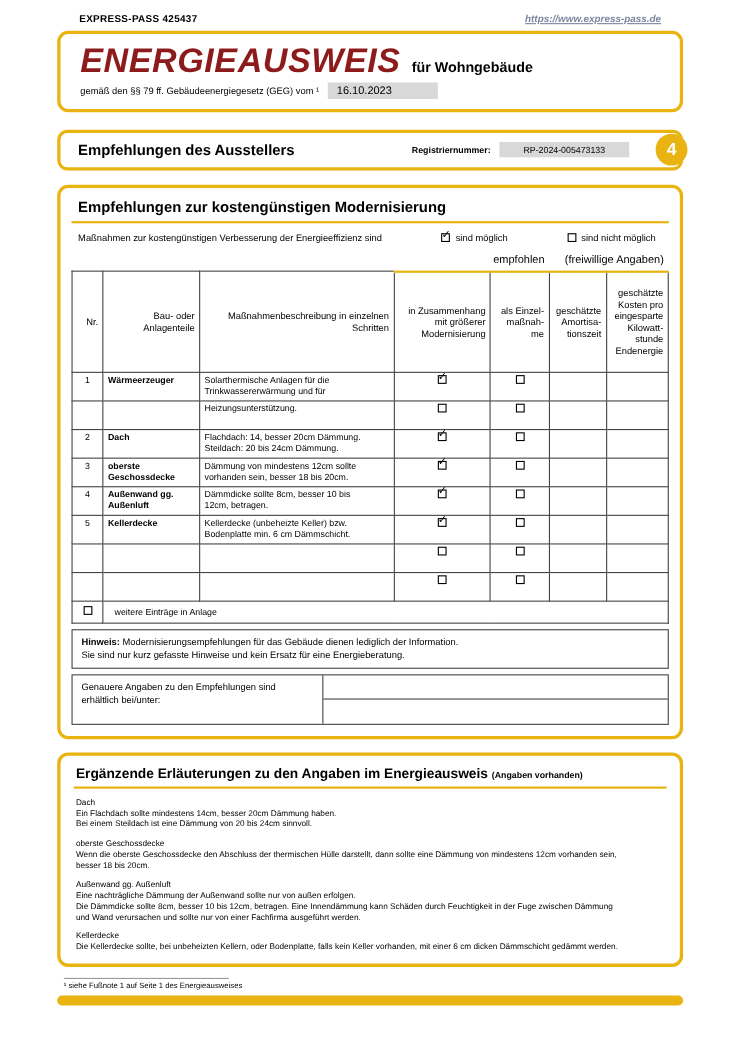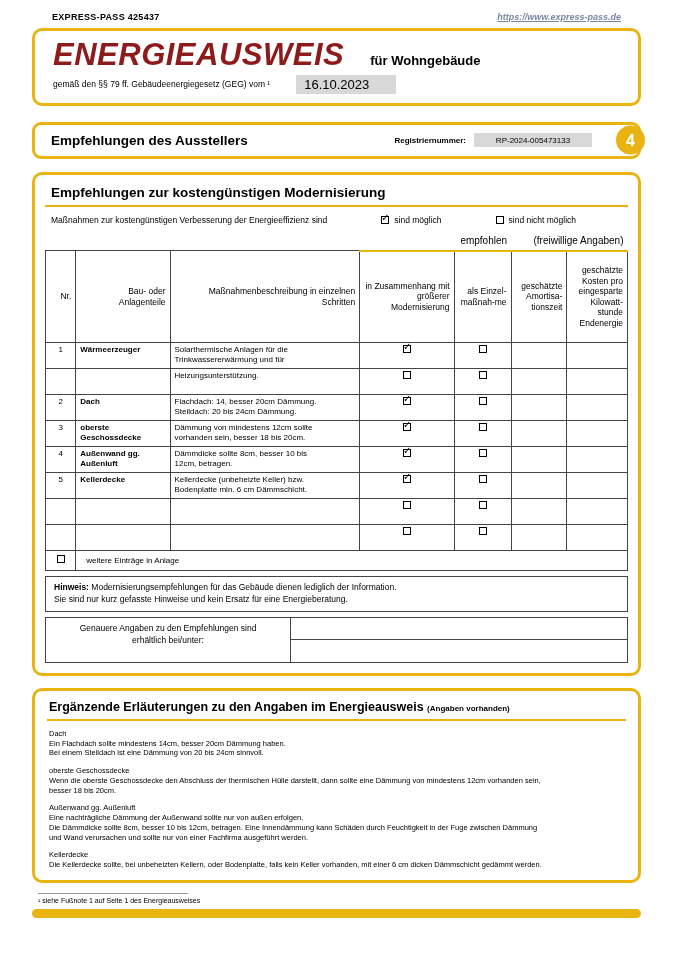--- a/index.html
+++ b/index.html
@@ -5,39 +5,39 @@
   :root{
     --gold:#E9B412;
     --dark-red:#8E1B1B;
     --gray-box:#D8D8D8;
     --link:#7A86A0;
     --line:#444;
   }
   *{box-sizing:border-box;margin:0;padding:0;}
   html,body{background:#fff;}
   body{font-family:"Liberation Sans",sans-serif;color:#000;}
-  .page{width:673px;height:960px;background:#fff;padding:0 32px;overflow:hidden;position:relative;}
+  .page{width:673px;height:960px;background:#fff;padding:0 52px;overflow:hidden;position:relative;}
 
   
   .top-header{display:flex;justify-content:space-between;align-items:baseline;padding:12px 20px 6px 20px;font-size:9px;}
   .doc-id{font-weight:bold;letter-spacing:.3px;}
   .site-link{color:var(--link);font-style:italic;text-decoration:underline;font-weight:bold;}
 
   
   .gold-box{border:3px solid var(--gold);border-radius:10px;background:#fff;}
 
   
   .title-box{padding:8px 18px 9px 18px;}
-  .title-row{display:flex;align-items:baseline;gap:26px;}
+  .title-row{display:flex;align-items:baseline;gap:10px;}
   .main-title{color:var(--dark-red);font-size:31px;font-weight:bold;font-style:italic;letter-spacing:.5px;line-height:1.05;}
   .subtitle{font-size:13px;font-weight:bold;}
-  .law-row{display:flex;align-items:center;gap:26px;margin-top:3px;}
+  .law-row{display:flex;align-items:center;gap:8px;margin-top:3px;}
   .law-text{font-size:8.5px;}
   .gray-box{background:var(--gray-box);display:inline-block;}
-  .date-box{width:100px;font-size:13px;padding:2px 8px;}
+  .date-box{width:100px;font-size:10px;padding:2px 8px;}
 
   
   .section-box{margin-top:16px;border-radius:9px;height:37px;display:flex;align-items:center;padding:0 46px 0 16px;position:relative;}
   .section-title{font-size:13.5px;font-weight:bold;}
   .reg-wrap{margin-left:auto;display:flex;align-items:center;gap:8px;}
   .reg-label{font-size:8px;font-weight:bold;}
   .reg-value{width:118px;font-size:8px;padding:2.5px 0;text-align:center;}
   .page-badge{position:absolute;right:-7px;top:50%;transform:translateY(-50%);width:29px;height:29px;border-radius:50%;background:var(--gold);color:#fff;font-size:16px;font-weight:bold;display:flex;align-items:center;justify-content:center;}
 
   
@@ -60,21 +60,21 @@
   td.c-desc{white-space:pre-line;}
   td.c-cb{text-align:center;padding-top:4px;}
   tr.weitere-row{height:20px;}
   tr.weitere-row td.w-label{vertical-align:middle;padding-left:10px;}
   tr.weitere-row td.c-cb{vertical-align:middle;padding-top:2px;}
 
   .black-box{border:1px solid var(--line);margin-top:5px;font-size:8.5px;}
   .hinweis{padding:5px 8px;line-height:1.4;}
   .pre{white-space:pre-line;}
   .genauere{display:flex;min-height:46px;padding:0;}
-  .gen-left{width:42%;padding:5px 8px;line-height:1.4;text-align:center;}
+  .gen-left{width:42%;padding:5px 8px;line-height:1.4;}
   .gen-right{flex:1;border-left:1px solid var(--line);display:flex;flex-direction:column;}
   .gen-cell{flex:1;}
   .gen-cell:first-child{border-bottom:1px solid var(--line);}
 
   
   .erl-box{margin-top:12px;padding:8px 12px 10px 12px;}
   .erl-title{font-size:12.5px;font-weight:bold;padding:1px 2px 5px 2px;border-bottom:2px solid var(--gold);}
   .title-suffix{font-size:8px;font-weight:bold;}
   .para{margin-top:8px;font-size:7.5px;line-height:1.3;padding:0 2px;}
 

